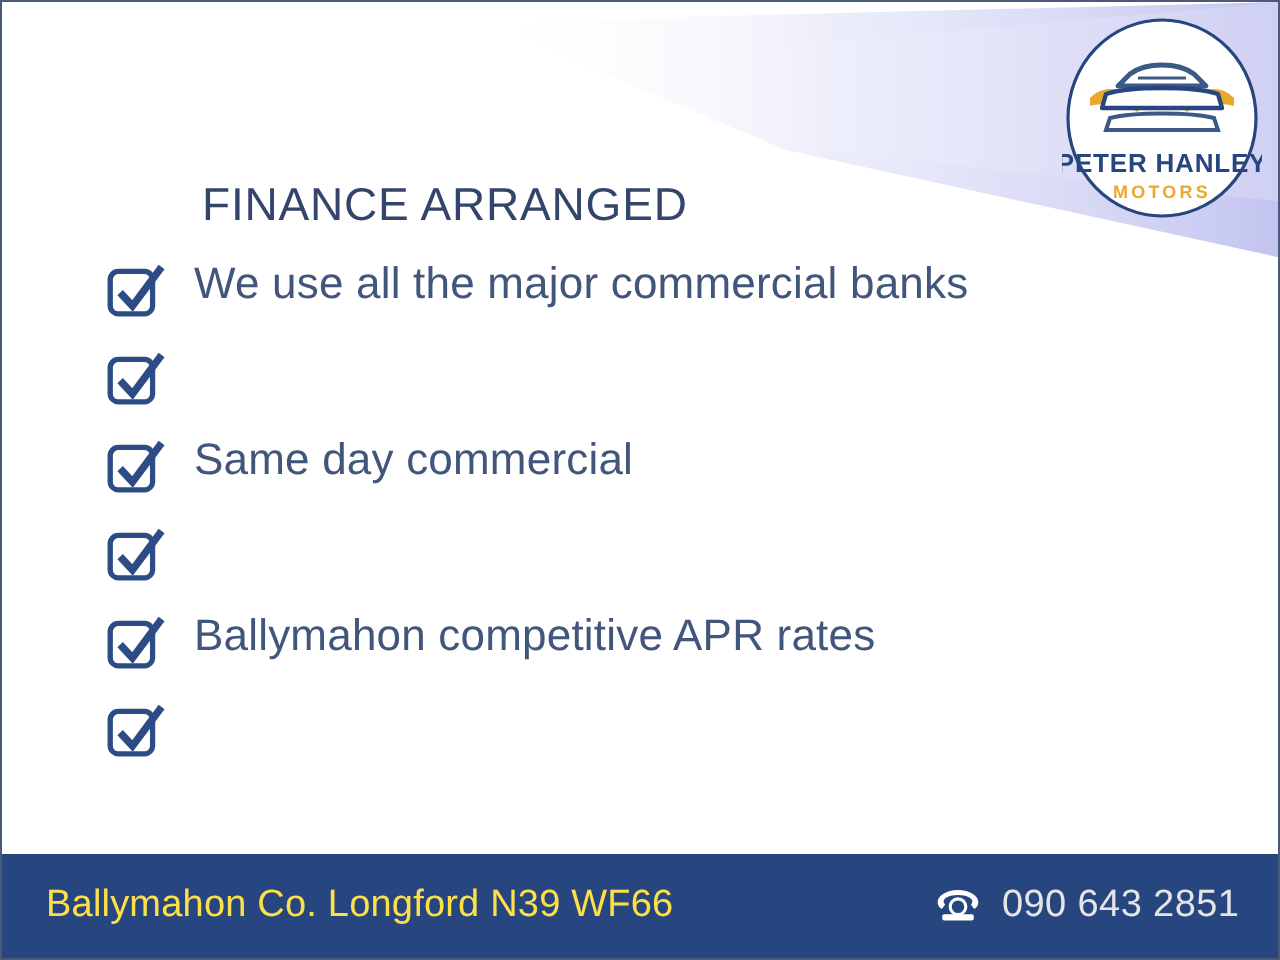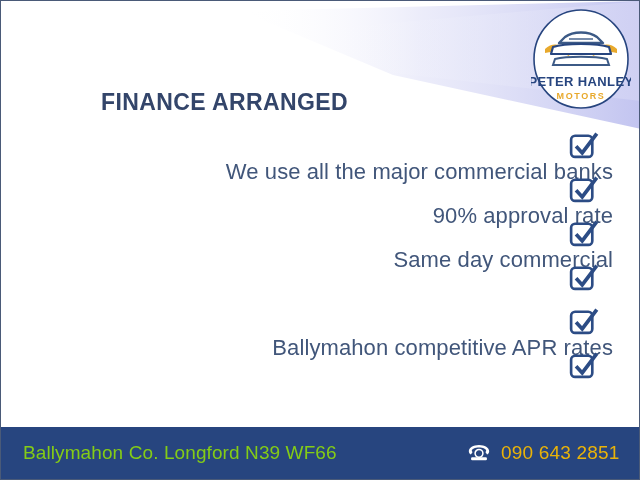--- a/index.html
+++ b/index.html
@@ -45,36 +45,35 @@
   }
 
   
   .title {
     position: absolute;
     left: 100px;
     top: 88px;
     font-size: 23px;
     letter-spacing: 0.4px;
     color: #33456a;
-    font-weight: 700;
+    font-weight: 400;
     white-space: nowrap;
   }
 
   
   .feature-list {
     position: absolute;
     left: 52px;
     top: 130px;
     width: 560px;
   }
   .feature-row {
     display: flex;
-    align-items: flex-end;
+    align-items: flex-start;
     height: 44px;
-    flex-direction: column;
   }
   .check-icon {
     width: 30px;
     height: 30px;
     flex: 0 0 30px;
     margin-right: 14px;
     position: relative;
     top: -1px;
   }
   .feature-label {
@@ -92,39 +91,39 @@
     right: 0;
     bottom: 0;
     height: 52px;
     background: #27457f;
     display: flex;
     align-items: center;
   }
   .footer-address {
     position: absolute;
     left: 22px;
-    color: #84cc16;
+    color: #fde047;
     font-size: 19px;
     letter-spacing: 0.1px;
     white-space: nowrap;
   }
   .footer-phone-group {
     position: absolute;
     left: 466px;
     display: flex;
     align-items: center;
   }
   .phone-icon {
     width: 24px;
     height: 20px;
     margin-right: 10px;
     display: block;
   }
   .footer-phone {
-    color: #eab308;
+    color: #e5e5e5;
     font-size: 19px;
     letter-spacing: 0.2px;
     white-space: nowrap;
   }
 </style>
 </head>
 <body>
 
 <div class="banner">
 
@@ -173,21 +172,20 @@
         <path d="M8 18.5 L15 26 L31.5 4" fill="none" stroke="#2c4c85" stroke-width="4.2" stroke-linecap="butt" stroke-linejoin="miter"></path>
       </svg>
       <span class="feature-label">We use all the major commercial banks</span>
     </div>
 
     <div class="feature-row">
       <svg class="check-icon" viewBox="0 0 34 34" aria-hidden="true">
         <rect x="2.4" y="6.5" width="24" height="24" rx="4.5" ry="4.5" fill="none" stroke="#2c4c85" stroke-width="3"></rect>
         <path d="M8 18.5 L15 26 L31.5 4" fill="none" stroke="#2c4c85" stroke-width="4.2" stroke-linecap="butt" stroke-linejoin="miter"></path>
       </svg>
-      <span class="feature-label">90% approval rate</span>
     </div>
 
     <div class="feature-row">
       <svg class="check-icon" viewBox="0 0 34 34" aria-hidden="true">
         <rect x="2.4" y="6.5" width="24" height="24" rx="4.5" ry="4.5" fill="none" stroke="#2c4c85" stroke-width="3"></rect>
         <path d="M8 18.5 L15 26 L31.5 4" fill="none" stroke="#2c4c85" stroke-width="4.2" stroke-linecap="butt" stroke-linejoin="miter"></path>
       </svg>
       <span class="feature-label">Same day commercial</span>
     </div>
 

